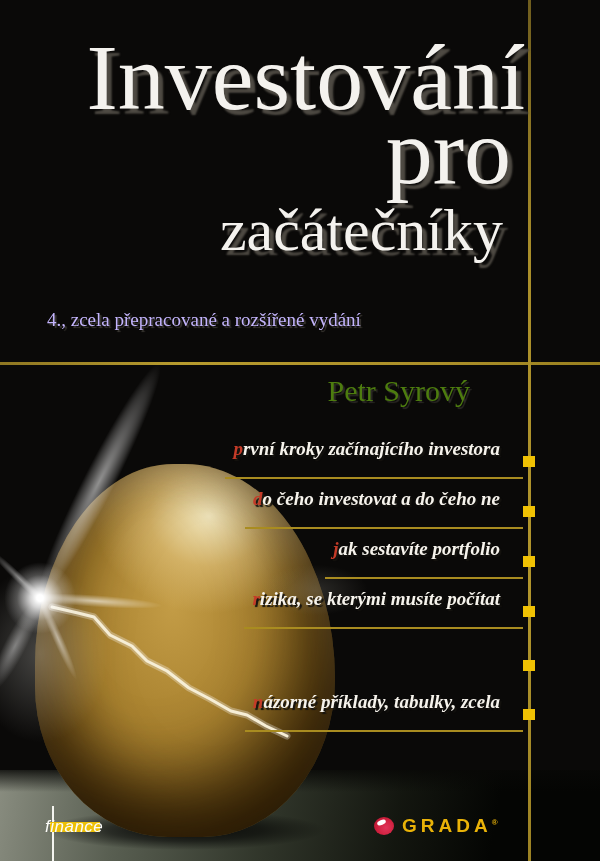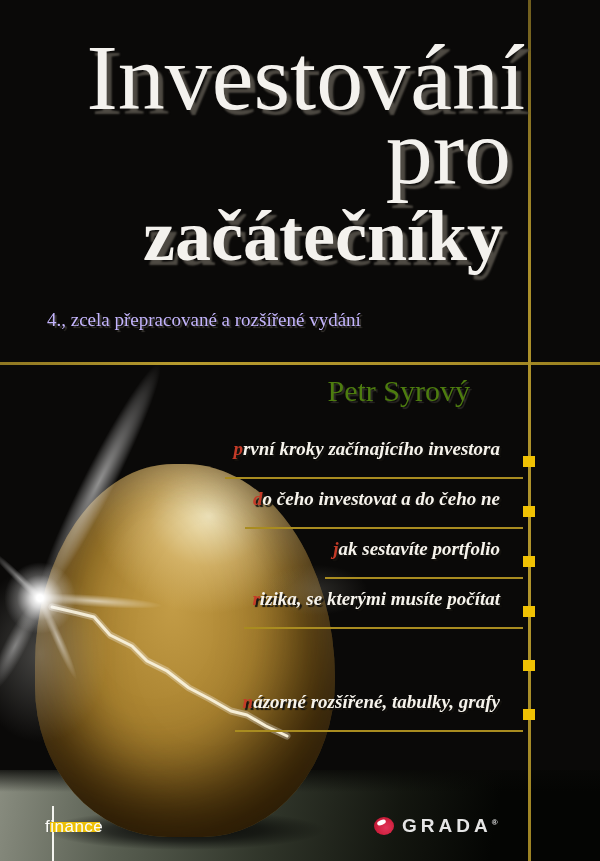--- a/index.html
+++ b/index.html
@@ -11,21 +11,21 @@
   
   #hline{position:absolute;left:0;top:362px;width:600px;height:3px;
     background:linear-gradient(to right,#8f7722,#b79b2e 30%,#ab8f29 75%,#99801f);z-index:30;}
   #vline{position:absolute;left:528px;top:0;width:3px;height:861px;
     background:linear-gradient(to bottom,#6f5d1e,#a98e2a 30%,#b1952c 70%,#9b8224);z-index:30;}
   
   .title-line{position:absolute;color:#f4f2ee;line-height:1;white-space:nowrap;
     text-shadow:5px 5px 2px #4e4a43;z-index:40;}
   #title1{top:30px;right:75px;font-size:94px;}
   #title2{top:104px;right:89px;font-size:94px;}
-  #title3{top:200px;right:97px;font-size:72px;font-weight:bold;}
+  #title3{top:200px;right:97px;font-size:60px;}
   #edition{position:absolute;left:47px;top:309px;font-size:19px;color:#c4b5fd;
     text-shadow:2px 2px 1px #3c3934;white-space:nowrap;z-index:40;}
   #author{position:absolute;right:130px;top:374px;font-size:30px;color:#4d7c0f;
     text-shadow:2px 2px 1px #2c2a26;white-space:nowrap;z-index:40;}
   
   .bullet{position:absolute;right:77px;line-height:20px;white-space:nowrap;z-index:40;
     font-style:italic;font-weight:bold;font-size:19px;color:#f6f3ec;
     text-shadow:2px 2px 1px #15130f;}
   .bullet>span.u{display:inline-block;padding:0 23px 18px 8px;border-bottom:2px solid #a98c20;}
   .bullet .initial{color:#c43b28;}
@@ -65,28 +65,28 @@
     background:radial-gradient(ellipse closest-side,rgba(255,255,255,.45),rgba(255,255,255,0) 75%);z-index:7;}
   #ray-downright{left:-2px;top:268px;width:120px;height:13px;transform:rotate(66deg);
     background:radial-gradient(ellipse closest-side,rgba(255,255,255,.5),rgba(255,255,255,0) 75%);z-index:7;}
   #flare-core{left:-15px;top:179px;width:110px;height:110px;
     background:radial-gradient(circle closest-side,rgba(255,255,255,1) 0 6%,rgba(255,255,255,.8) 18%,rgba(255,255,255,.25) 42%,rgba(255,255,255,0) 65%);z-index:8;}
   
   #finance-logo{position:absolute;left:0;top:0;z-index:50;}
   #finance-stem{position:absolute;left:52px;top:806px;width:2px;height:55px;background:#f4f4ef;z-index:51;}
   #finance-bar{position:absolute;left:50px;top:822px;width:50px;height:10px;background:#edc006;z-index:51;}
   #finance-text{position:absolute;left:45px;top:817px;font-family:"Liberation Sans",sans-serif;
-    font-weight:normal;font-size:17px;color:#fbfbf8;letter-spacing:.5px;z-index:52;}
+    font-weight:normal;font-size:17px;color:#fbfbf8;letter-spacing:.5px;z-index:52;font-style:italic;}
   #grada-logo{position:absolute;left:374px;top:814px;height:24px;z-index:50;}
   #grada-dot{position:absolute;left:0px;top:3px;width:20px;height:18px;border-radius:50%;
     background:radial-gradient(circle at 60% 60%,#e0365a,#cf1f3d 55%,#a5142c 100%);}
   #grada-dot::after{content:"";position:absolute;left:3px;top:3px;width:9px;height:5px;border-radius:50%;
     background:#fff;transform:rotate(-22deg);}
   #grada-text{position:absolute;left:28px;top:1px;font-family:"Liberation Sans",sans-serif;
-    font-weight:bold;font-size:19px;color:#e5e5e5;letter-spacing:4px;white-space:nowrap;}
+    font-weight:bold;font-size:19px;color:#eab308;letter-spacing:4px;white-space:nowrap;}
   #grada-text sup{font-size:8px;letter-spacing:0;}
 </style>
 </head>
 <body>
 
 <div id="cover">
 
   <div id="photo">
     <div id="floor"></div>
     <div id="egg-shadow"></div>
@@ -120,21 +120,21 @@
   <div id="b2" class="bullet">
     <span class="u"><span class="initial">d</span><span>o čeho investovat a do čeho ne</span></span>
   </div>
   <div id="b3" class="bullet">
     <span class="u"><span class="initial">j</span><span>ak sestavíte portfolio</span></span>
   </div>
   <div id="b4" class="bullet">
     <span class="u"><span class="initial">r</span><span>izika, se kterými musíte počítat</span></span>
   </div>
   <div id="b6" class="bullet">
-    <span class="u"><span class="initial">n</span><span>ázorné rozšířené, tabulky, grafy</span></span>
+    <span class="u"><span class="initial">n</span><span>ázorné příklady, tabulky, zcela</span></span>
   </div>
 
   <div id="sq1" class="sq"></div>
   <div id="sq2" class="sq"></div>
   <div id="sq3" class="sq"></div>
   <div id="sq4" class="sq"></div>
   <div id="sq5" class="sq"></div>
   <div id="sq6" class="sq"></div>
 
   <div id="finance-logo">

